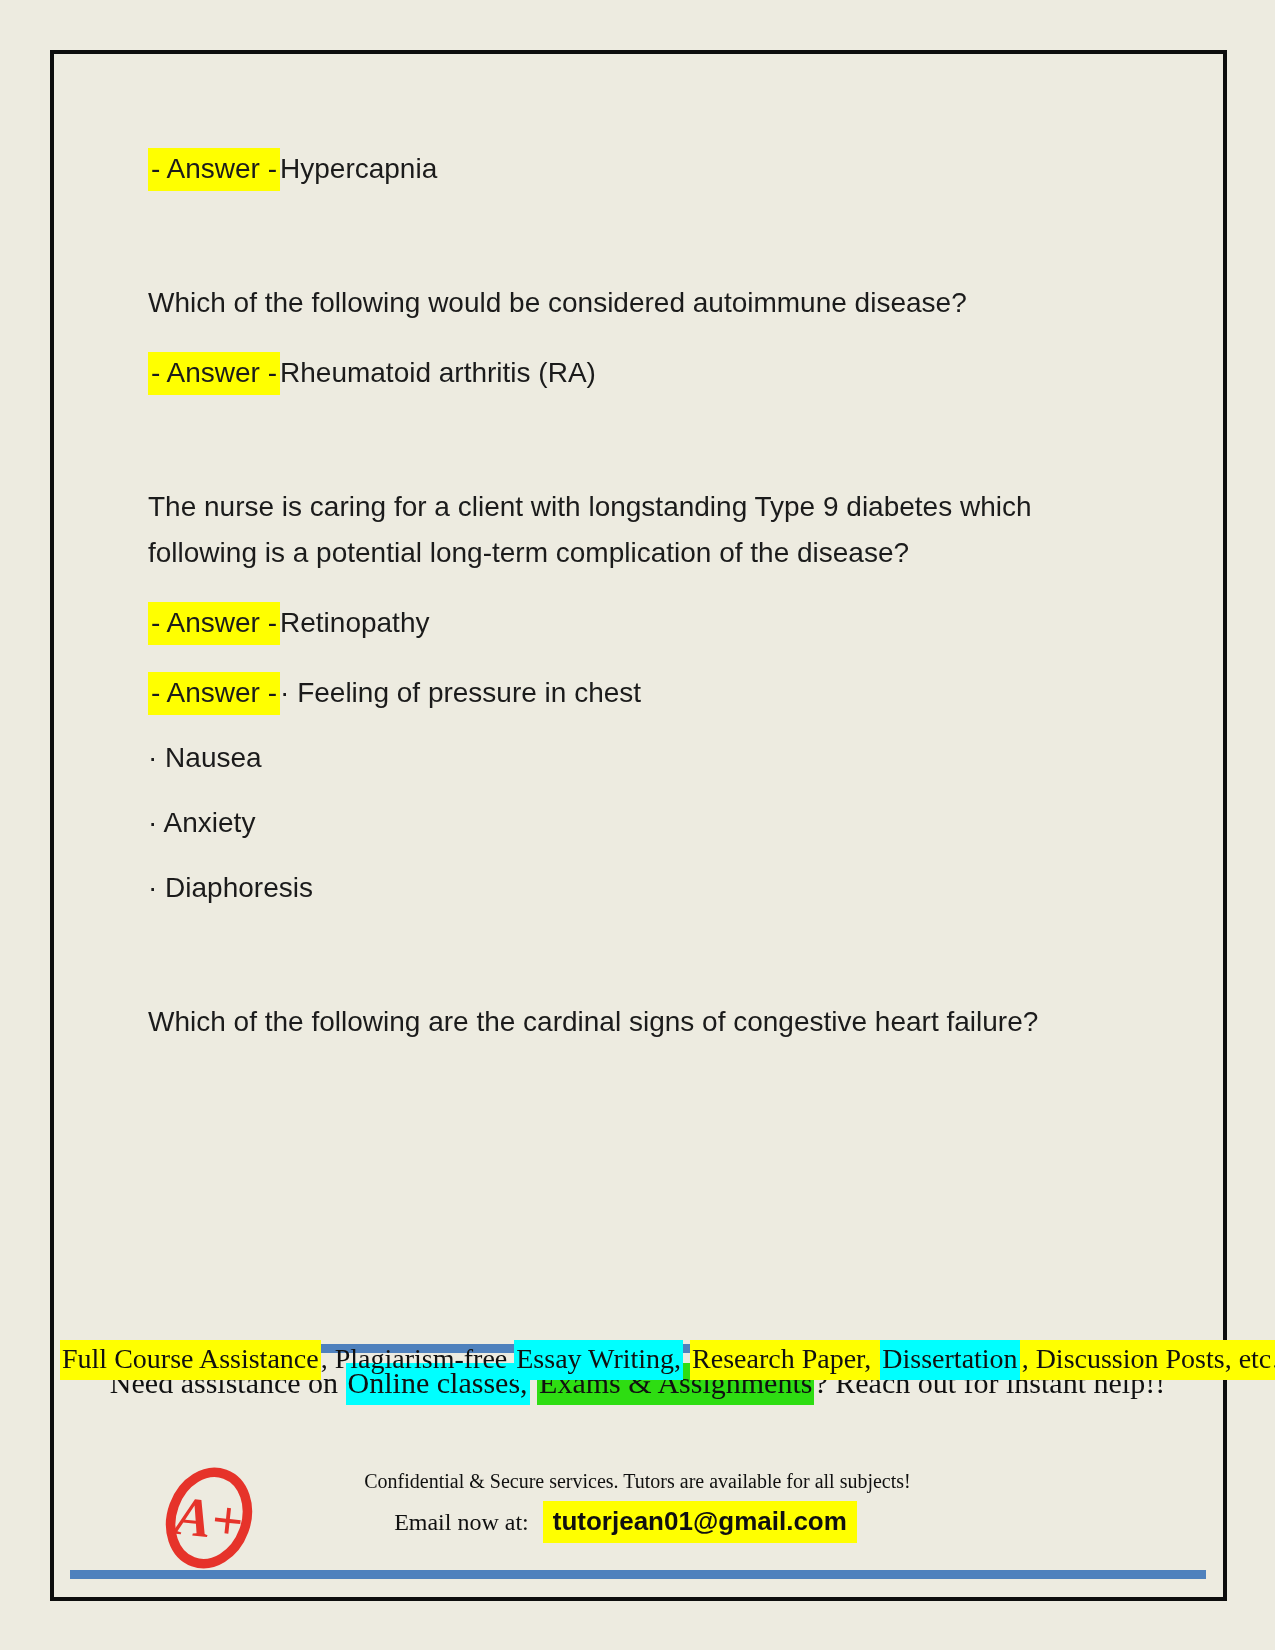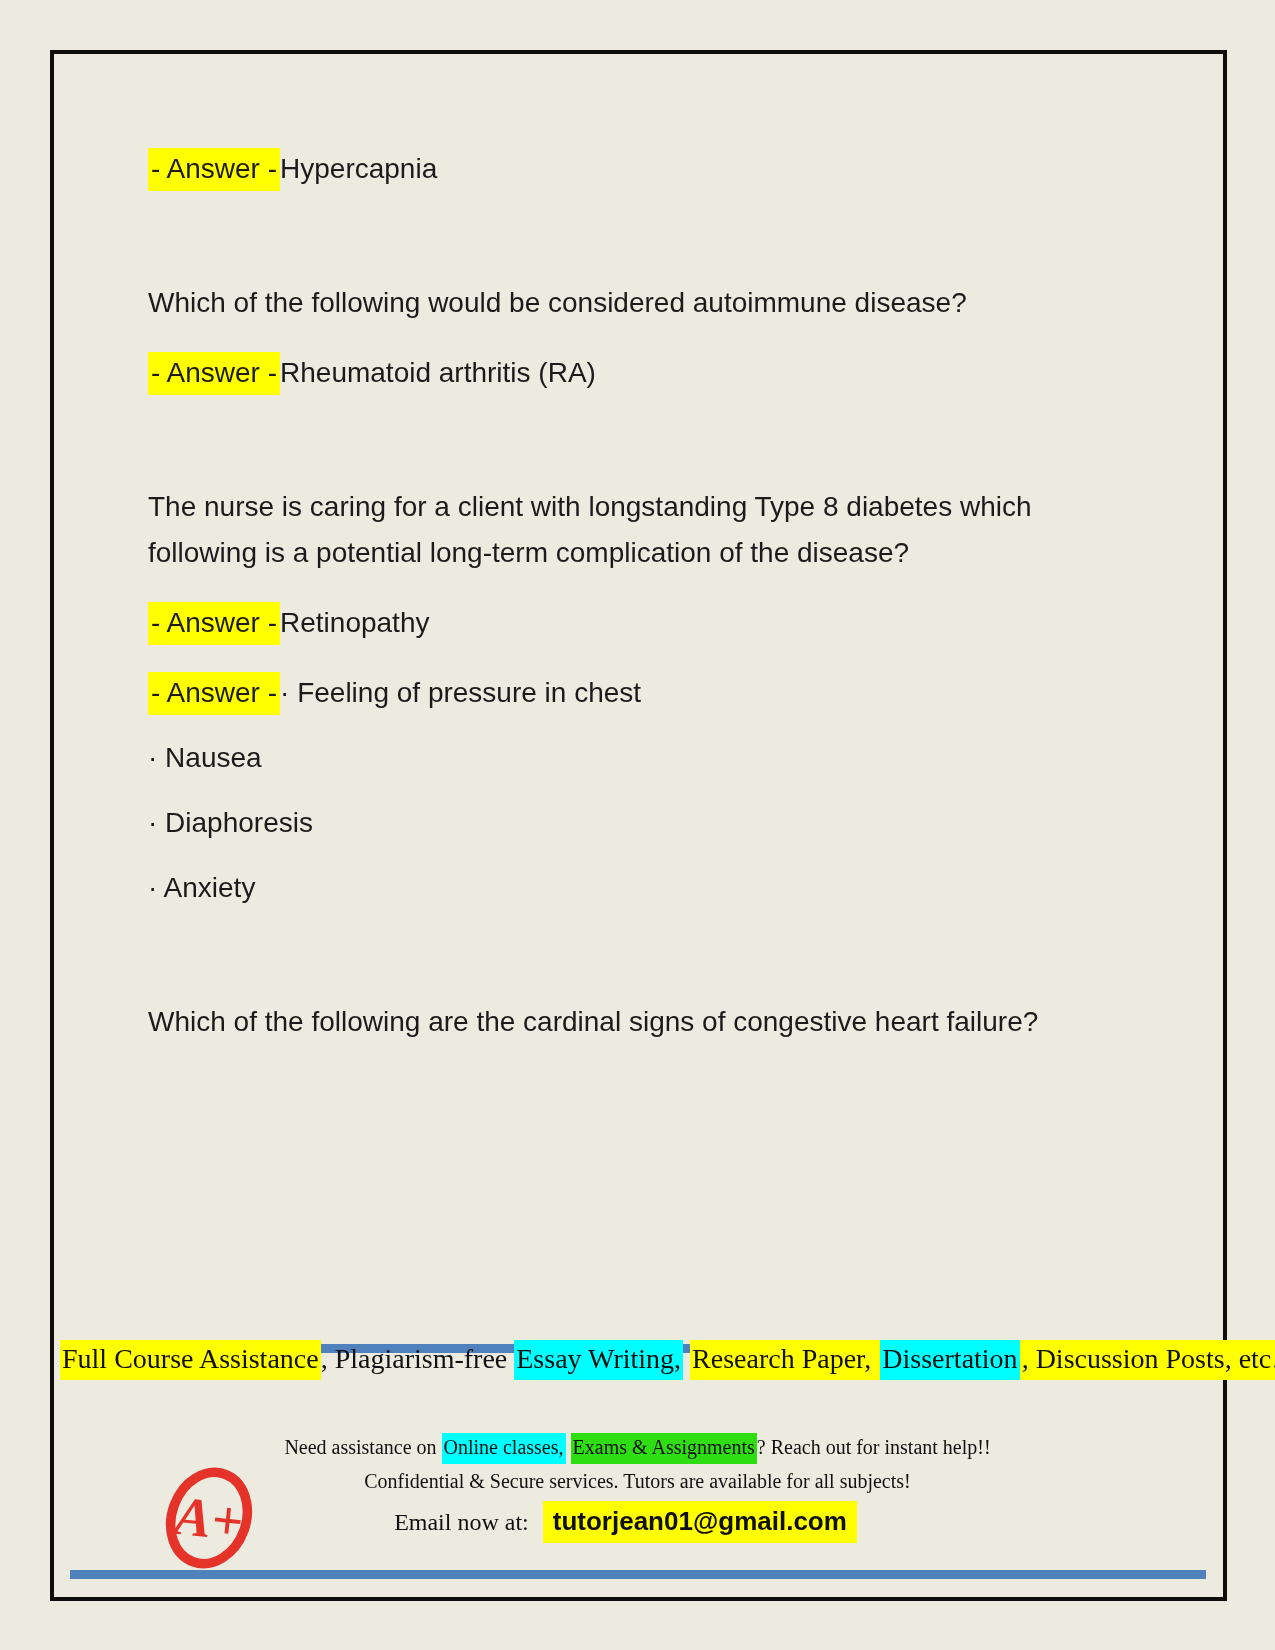--- a/index.html
+++ b/index.html
@@ -34,21 +34,21 @@
     position:absolute;left:70px;width:1136px;height:9px;
     background:var(--rule-blue,#4f81bd);
   }
   .rule-top{top:1344px;}
   .rule-bottom{top:1570px;}
   .ad{
     position:absolute;left:60px;width:1155px;
     text-align:center;white-space:nowrap;
     font-family:"Liberation Serif",serif;color:#101010;
   }
-  .ad1{top:1432px;font-size:20px;line-height:30px;}
+  .ad1{top:1368px;font-size:30px;line-height:30px;}
   .ad2{top:1343px;font-size:28px;line-height:32px;}
   .ad .hl{padding:3px 2px 6px 2px;}
   .logo{position:absolute;left:156px;top:1462px;width:106px;height:112px;}
   .logo svg{width:100%;height:100%;}
   .secure{
     position:absolute;left:60px;top:1470px;width:1155px;
     text-align:center;font-family:"Liberation Serif",serif;
     font-size:20px;color:#101010;
   }
   .email-line{
@@ -66,26 +66,26 @@
 </head>
 <body>
 
 <div class="page">
   <div class="frame"></div>
 
   <div class="doc-body">
       <div class="para answer"><span class="hl hl-yellow">- Answer -</span><span>Hypercapnia</span></div>
       <div class="para question"><span>Which of the following would be considered autoimmune disease?</span></div>
       <div class="para answer"><span class="hl hl-yellow">- Answer -</span><span>Rheumatoid arthritis (RA)</span></div>
-      <div class="para question"><span>The nurse is caring for a client with longstanding Type 8 diabetes which following is a potential long-term complication of the disease?</span></div>
+      <div class="para question"><span>The nurse is caring for a client with longstanding Type 9 diabetes which following is a potential long-term complication of the disease?</span></div>
       <div class="para answer"><span class="hl hl-yellow">- Answer -</span><span>Retinopathy</span></div>
       <div class="para answer"><span class="hl hl-yellow">- Answer -</span><span>· Feeling of pressure in chest</span></div>
       <div class="para bullet"><span>· Nausea</span></div>
+      <div class="para bullet"><span>· Anxiety</span></div>
       <div class="para bullet"><span>· Diaphoresis</span></div>
-      <div class="para bullet"><span>· Anxiety</span></div>
       <div class="para question"><span>Which of the following are the cardinal signs of congestive heart failure?</span></div>
     </div>
 
   <div class="rule rule-top"></div>
 
   <div class="ad ad1"><span>Need assistance on </span><span class="hl hl-cyan">Online classes,</span><span> </span><span class="hl hl-green">Exams &amp; Assignments</span><span>? Reach out for instant help!!</span></div>
   <div class="ad ad2"><span class="hl hl-yellow">Full Course Assistance</span><span>, Plagiarism-free </span><span class="hl hl-cyan">Essay Writing,</span><span> </span><span class="hl hl-yellow">Research Paper, </span><span class="hl hl-cyan">Dissertation</span><span class="hl hl-yellow">, Discussion Posts, etc….</span></div>
 
   <div class="logo">
     <svg viewBox="0 0 100 104" xmlns="http://www.w3.org/2000/svg">

